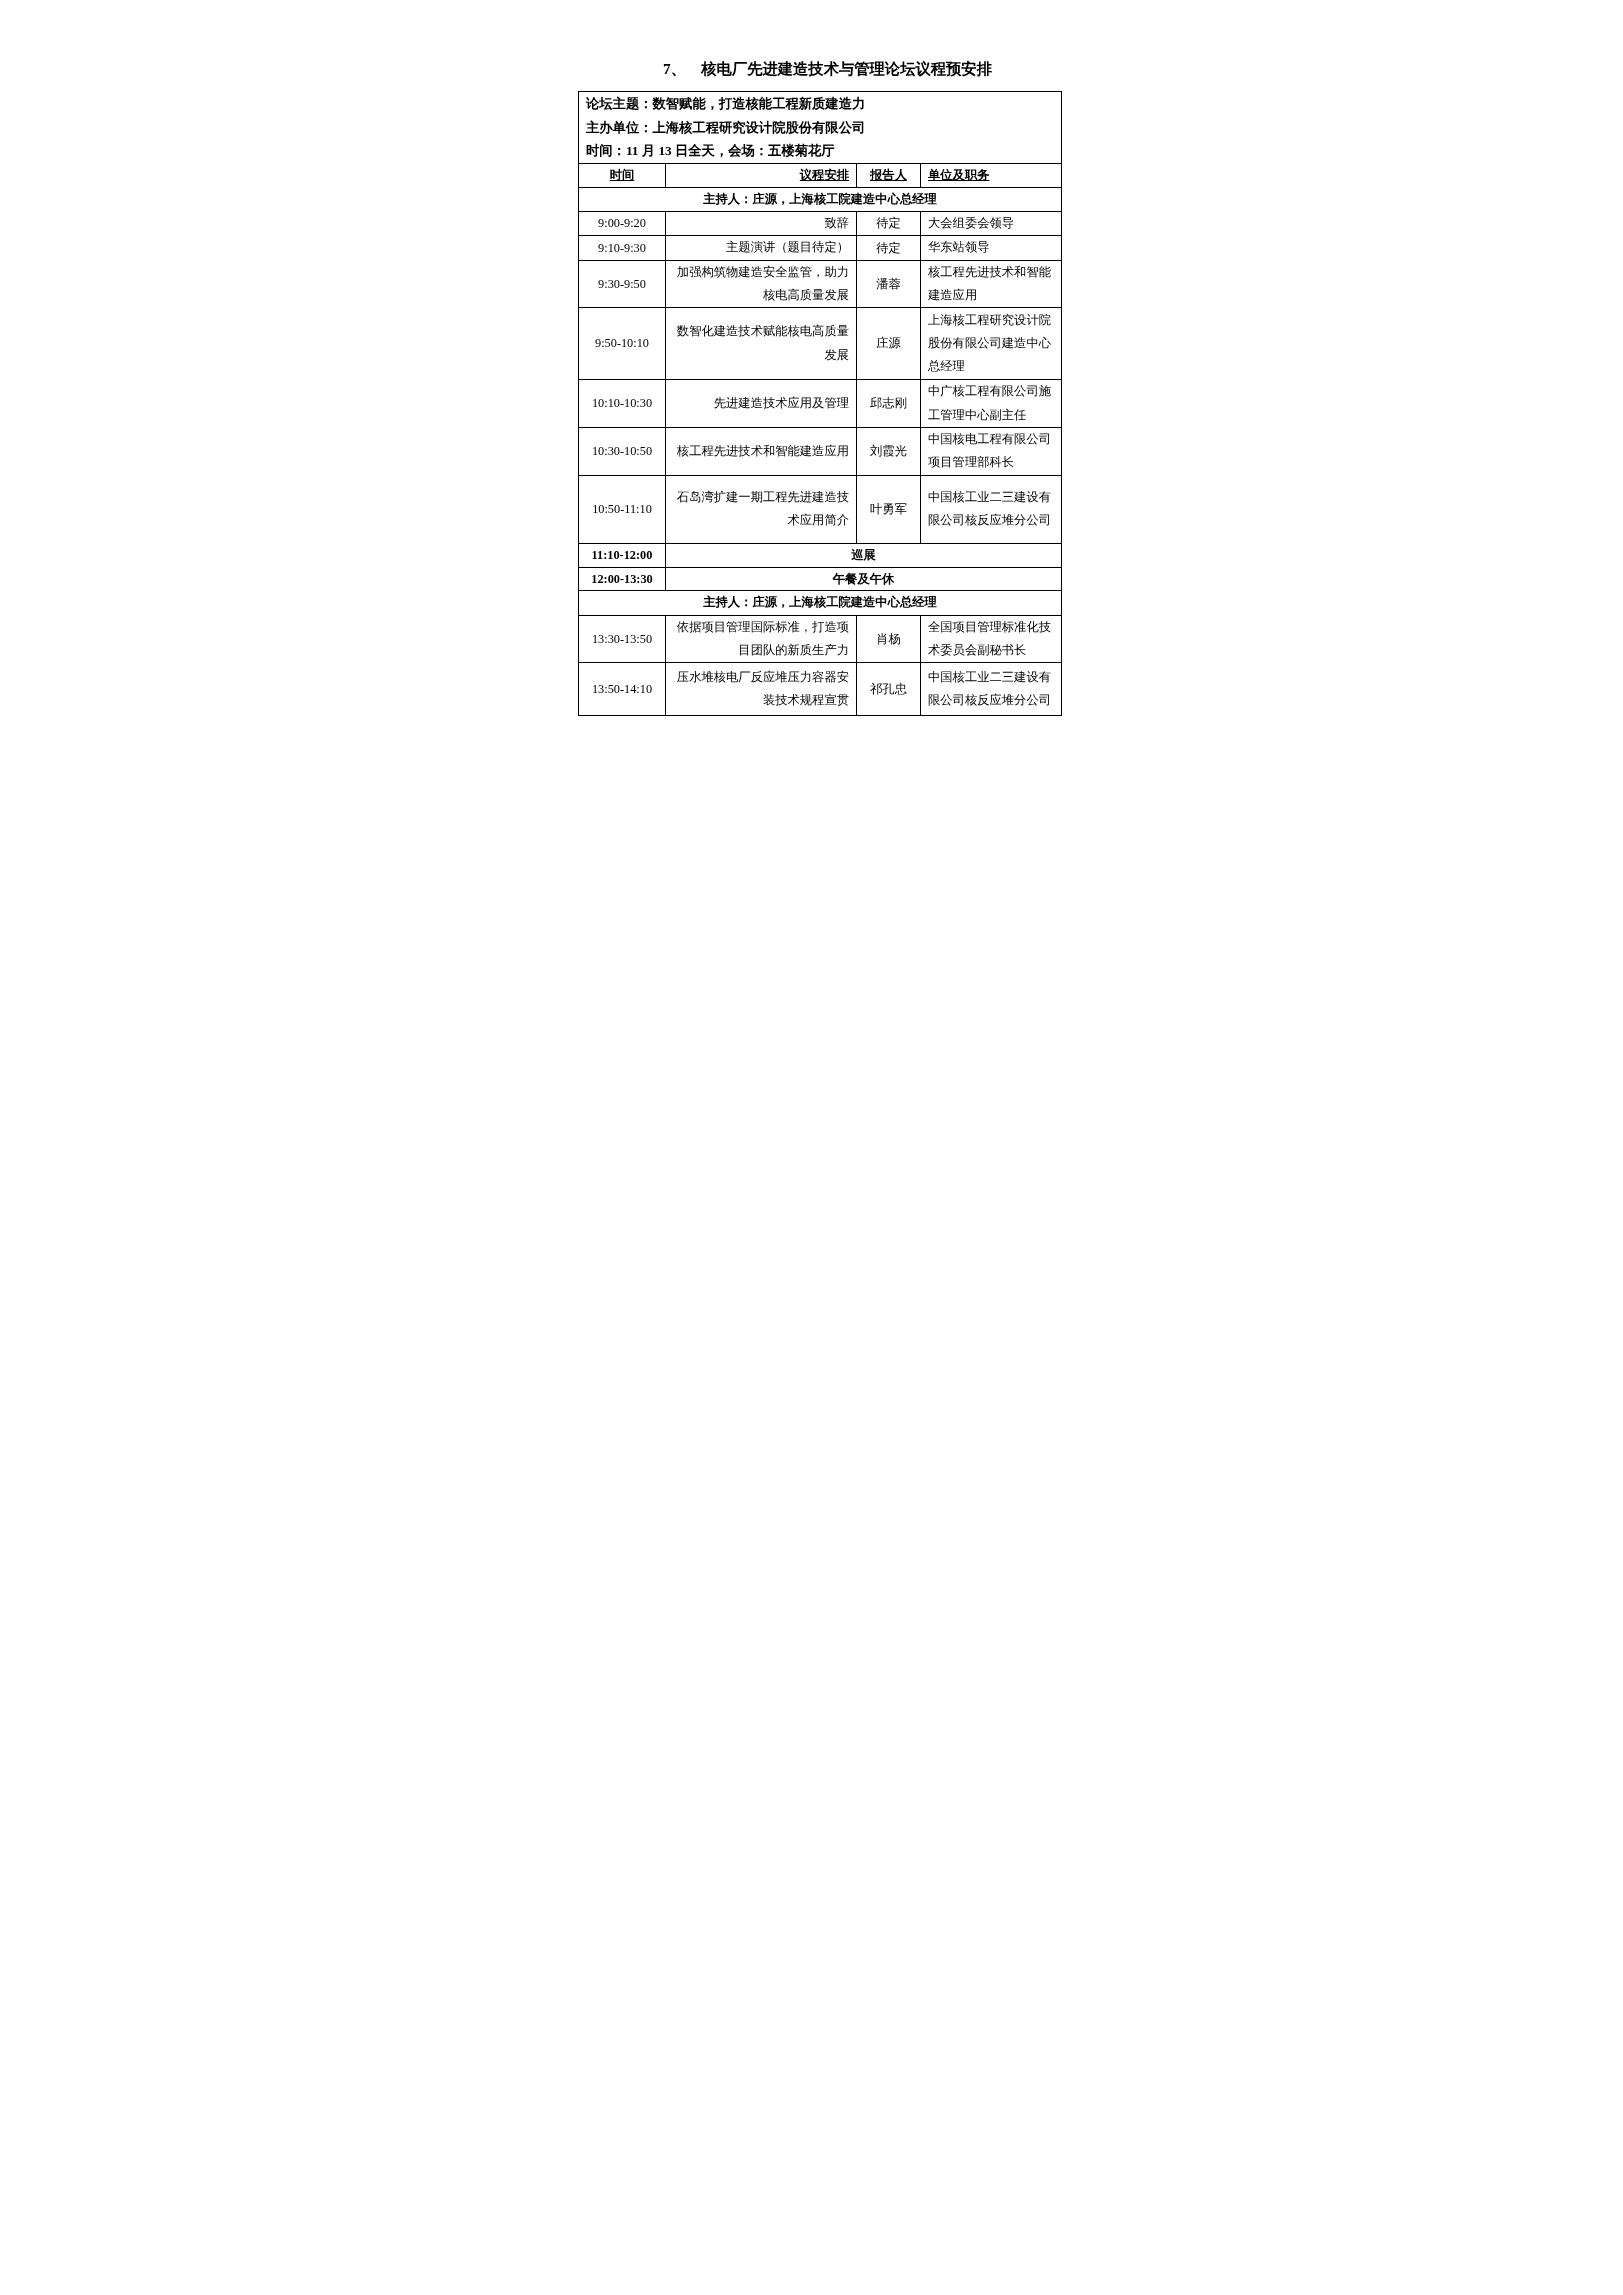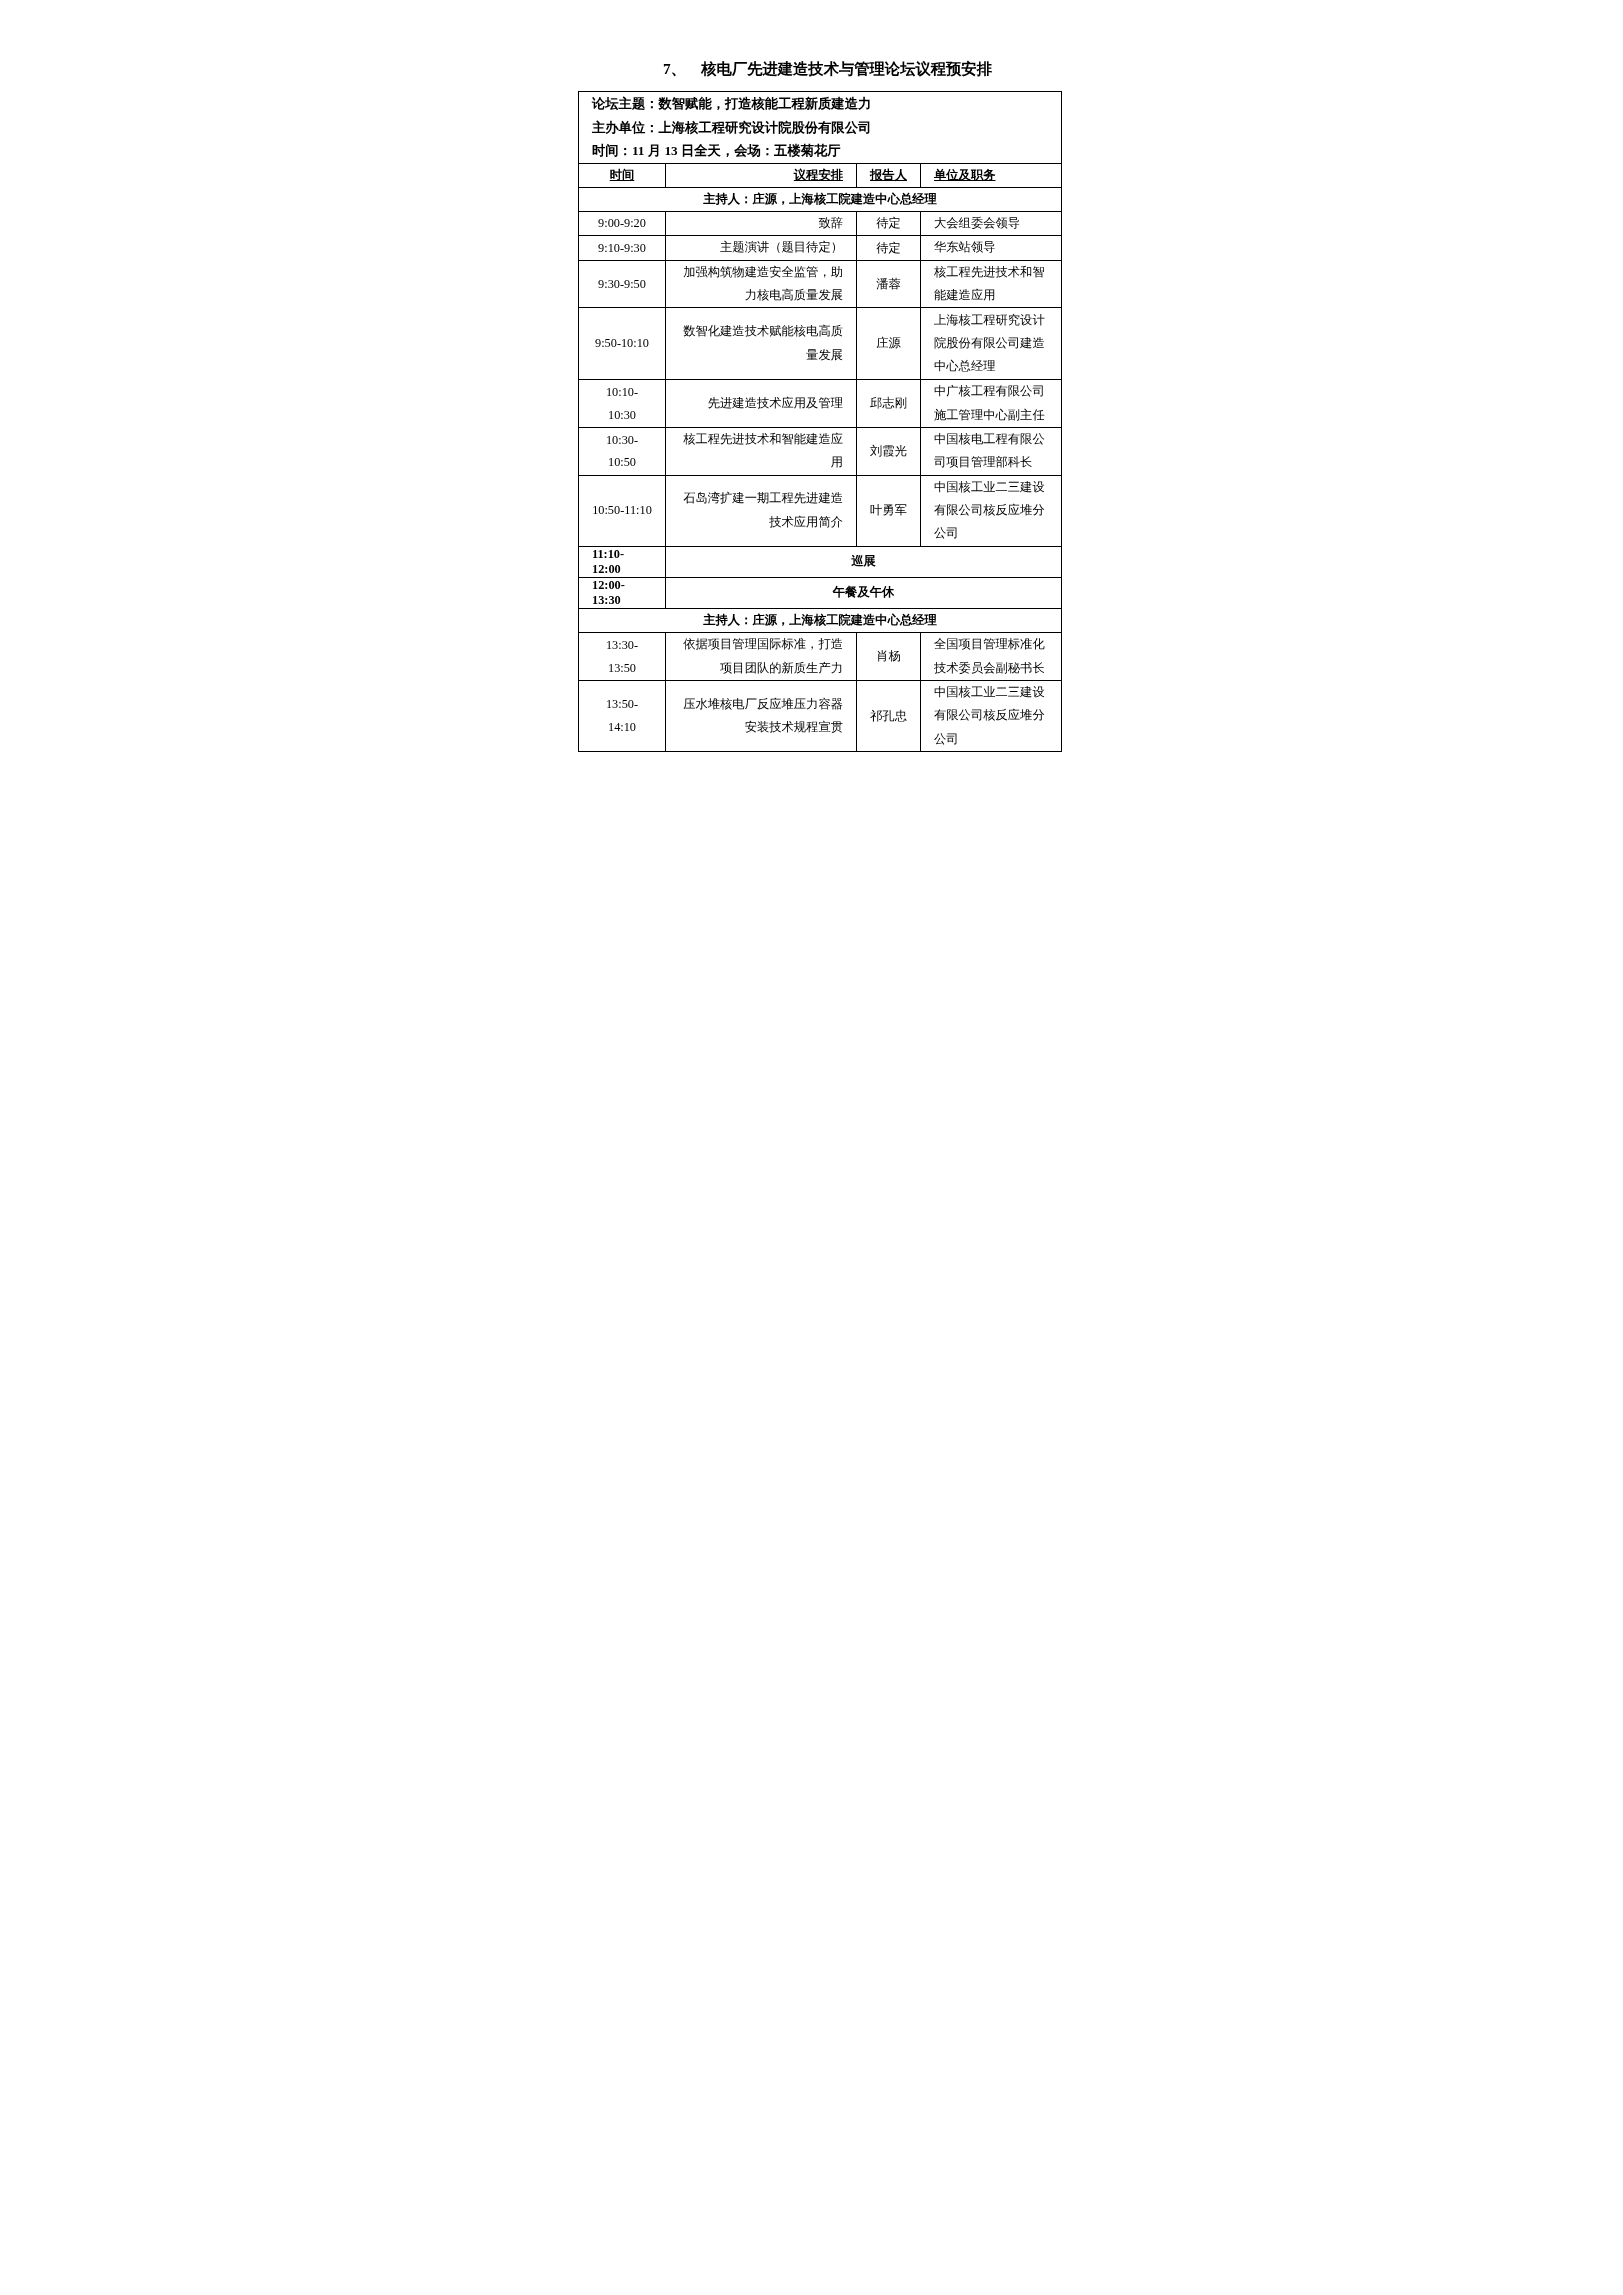--- a/index.html
+++ b/index.html
@@ -33,21 +33,21 @@
     width: 483px;
     border-collapse: collapse;
     table-layout: fixed;
     font-size: 12.3px;
   }
   table.agenda td {
     border: 1px solid #000;
     border-top-width: 1.5px;
     border-bottom-width: 1.5px;
     vertical-align: middle;
-    padding: 0 13px;
+    padding: 0 7px;
     overflow: hidden;
   }
   
   tr.row-info      { height: 71px; }
   tr.row-header    { height: 22.5px; text-decoration: underline;  }
   tr.row-mod1      { height: 24px;  }
   tr.row-1         { height: 23px;  }
   tr.row-2         { height: 24px;  }
   tr.row-3         { height: 47px;  }
   tr.row-4         { height: 72px; }
@@ -92,21 +92,21 @@
     text-align: center;
     font-weight: bold;
     margin-top: 20px;
   }
   td.c-break {
     text-align: center;
     font-weight: bold;
     margin-top: 12px;
   }
   td.c-time-bold {
-    text-align: left;
+    text-align: center;
     font-weight: bold;
     padding: 0 1px;
     margin-left: 38px;
   }
 </style>
 </head>
 <body>
 
 <div class="page">
 

